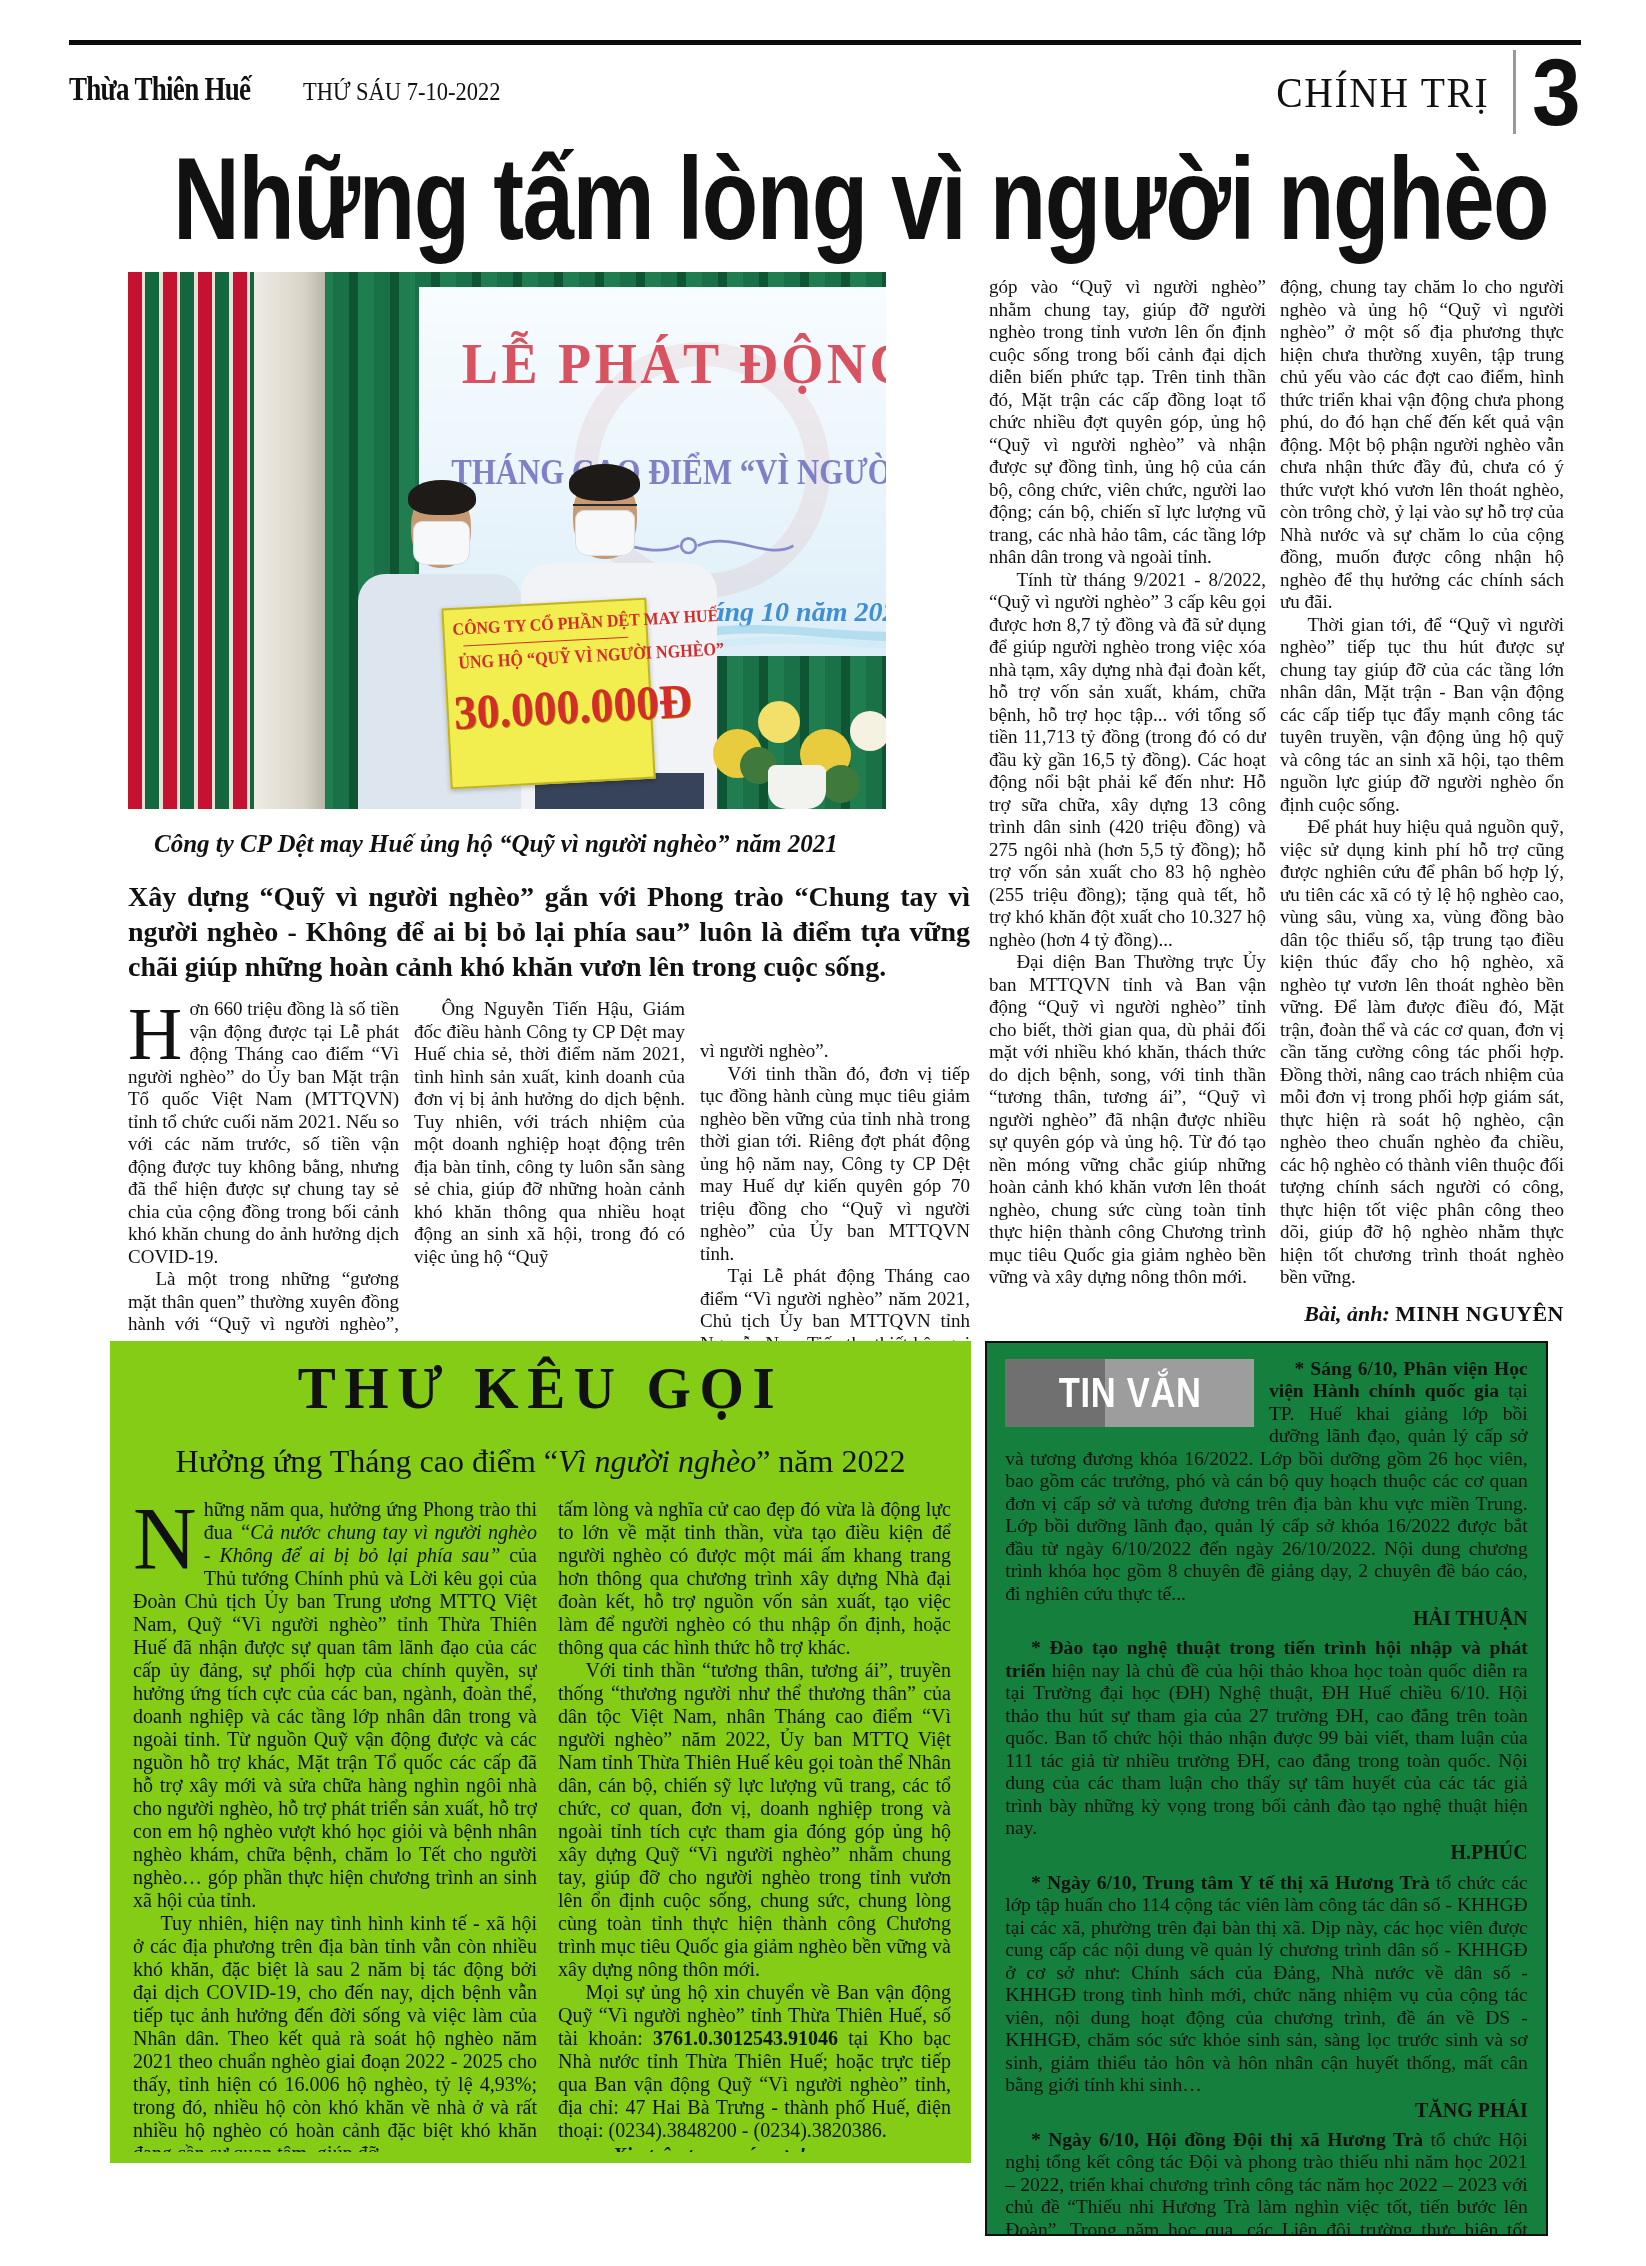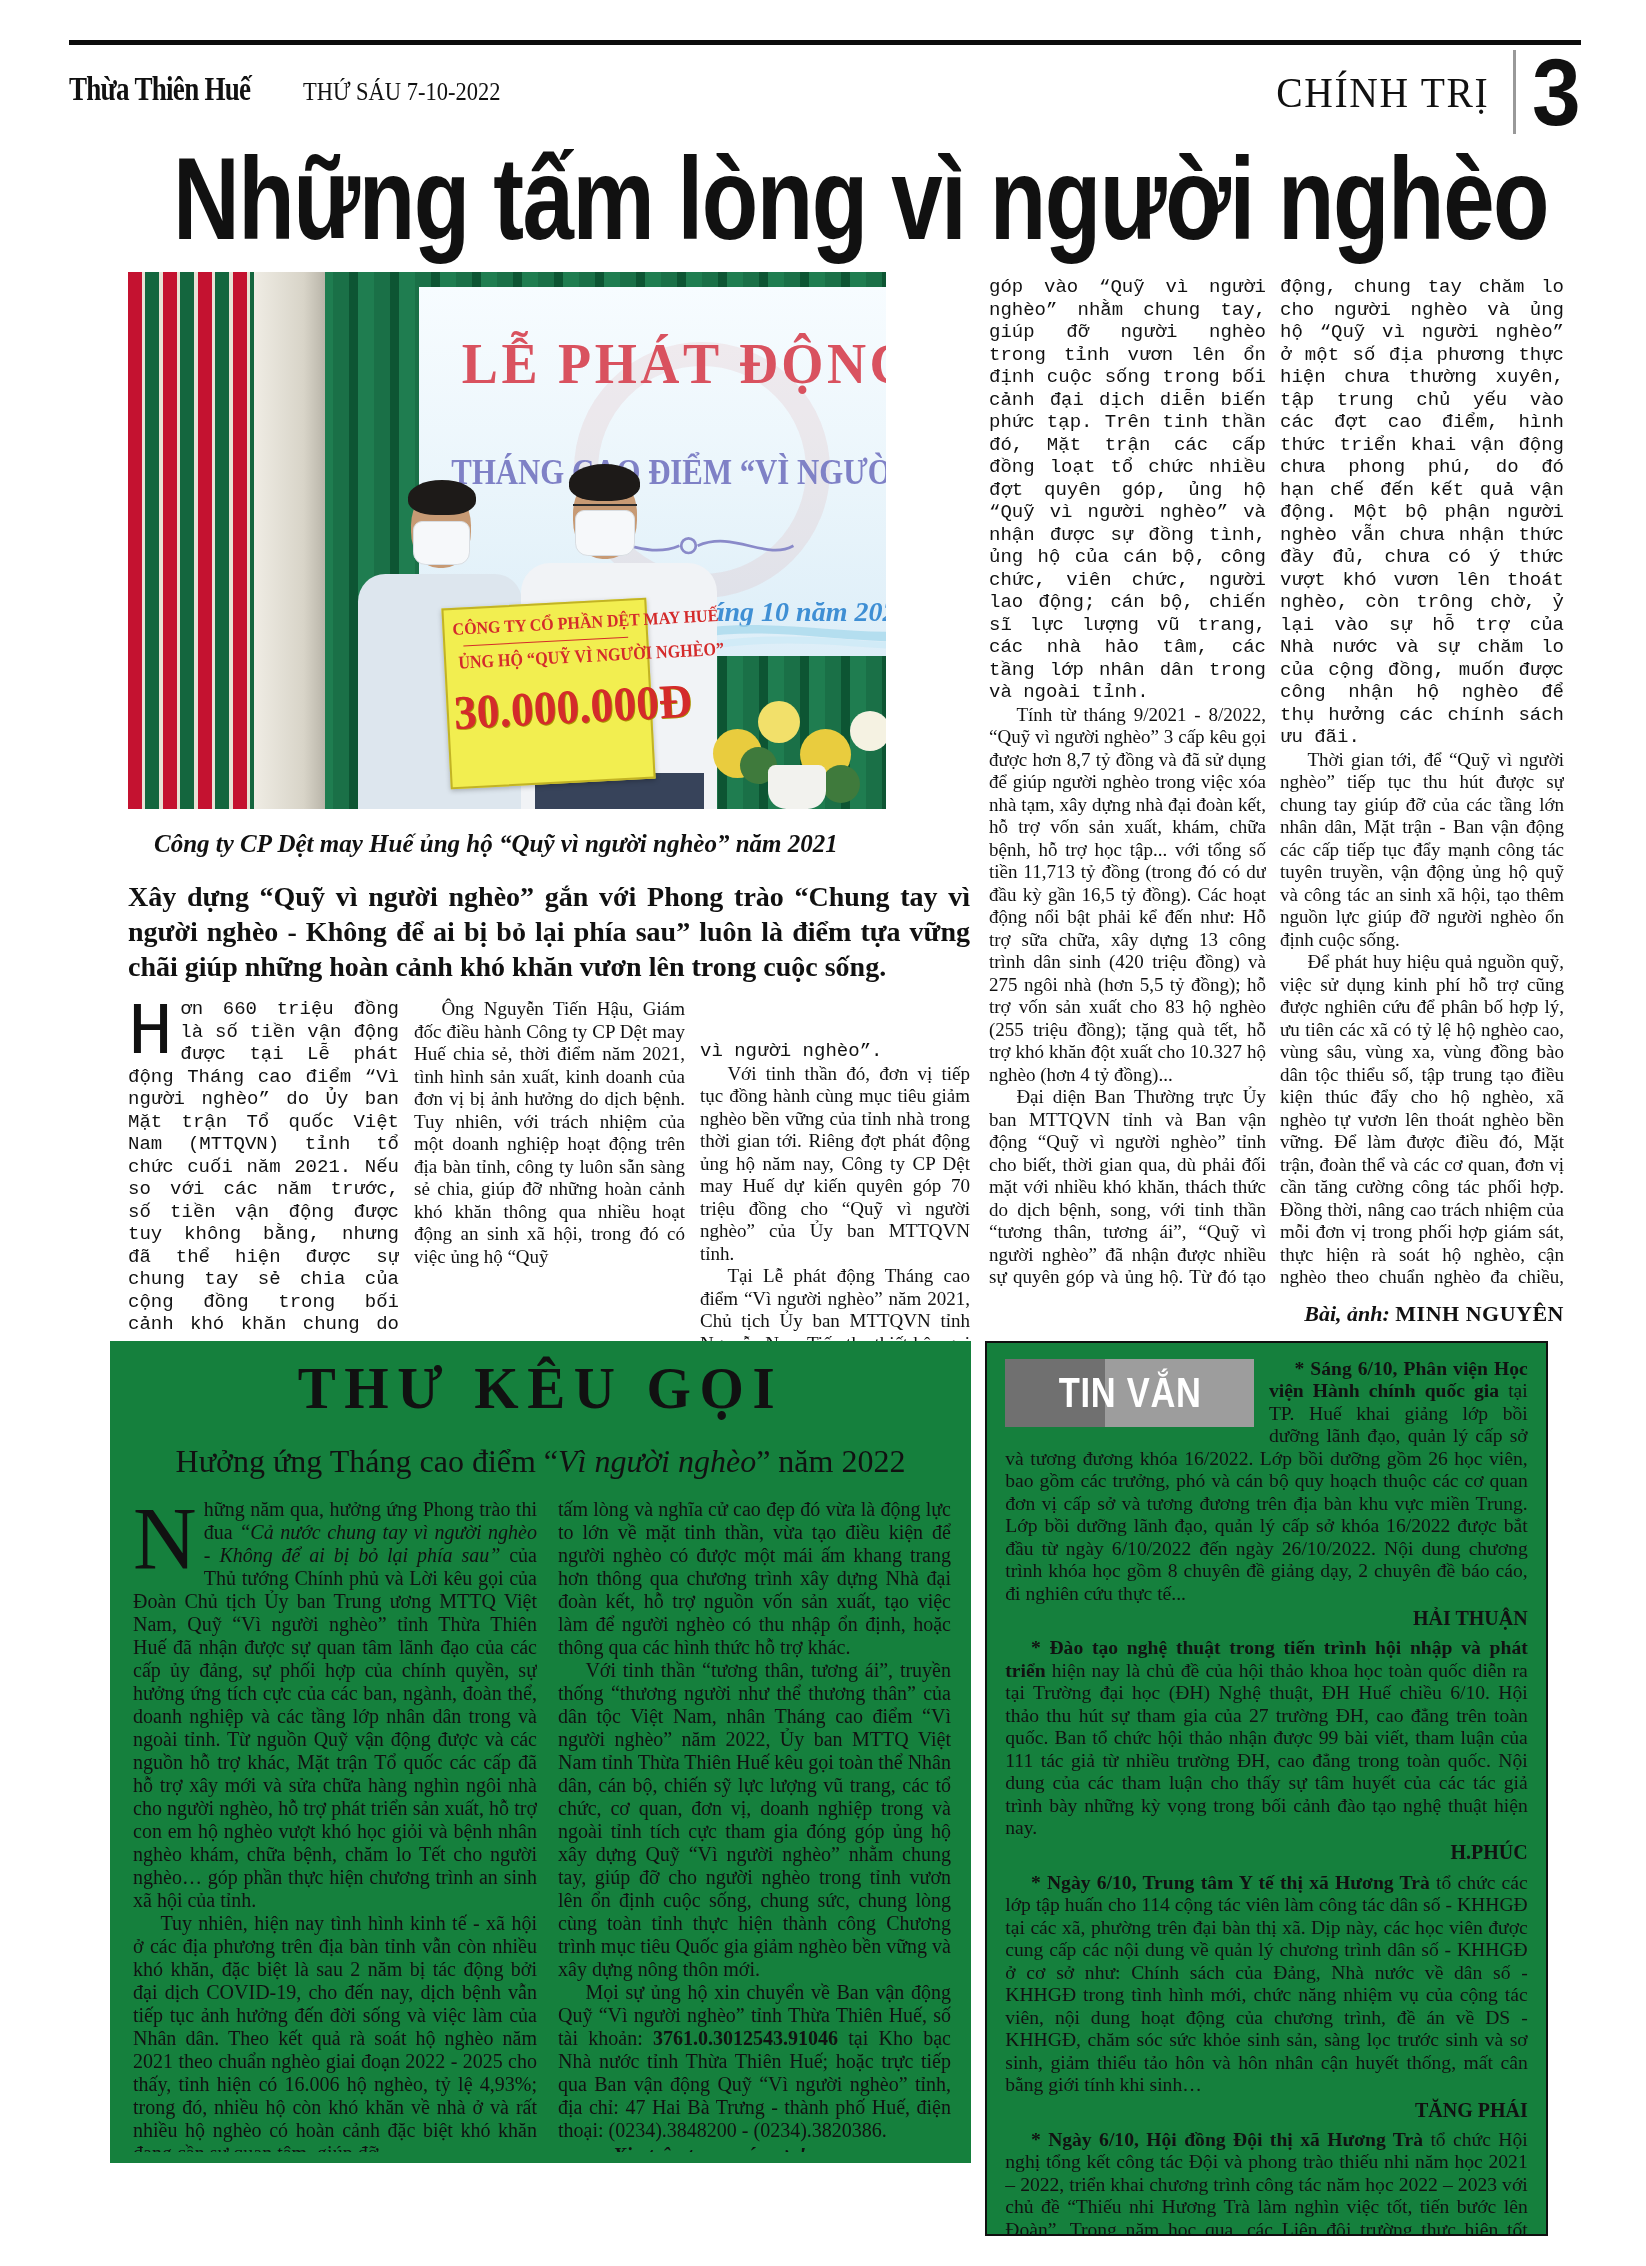--- a/index.html
+++ b/index.html
@@ -78,33 +78,33 @@
   #vase { left:640px; top:493px; width:58px; height:44px; background:#f2f2ee; border-radius:7.3px 7.3px 18.3px 18.3px; }
 
   
   #caption { left:154px; top:830px; width:813px; font-size:25px; font-weight:bold; font-style:italic; }
   #lead { left:128px; top:879px; width:842px; font-size:28px; font-weight:bold;
     line-height:35px; text-align:justify; }
 
   
   .col { position:absolute; font-size:19px; line-height:22.5px; text-align:justify; overflow:hidden; }
   .col p { text-indent:27.4px; }
-  .col p.first { text-indent:0;font-family:Liberation Mono, monospace; }
+  .col p.first { text-indent:0; }
   #col1 { left:128px; top:998px; width:271px; height:340px; }
   #col2 { left:414px; top:998px; width:271px; height:340px; }
   #col3 { left:700px; top:1040px; width:270px; height:340px; }
   #col4 { left:989px; top:276px; width:277px; height:1016px; }
   #col5 { left:1280px; top:276px; width:284px; height:1016px; }
   .dropcap { float:left; font-size:75px; line-height:60px; padding:5.5px 7.3px 0 0; font-weight:400; }
   #byline { left:1280px; top:1301px; width:284px; text-align:right; font-size:22px; }
   #byline i { font-weight:bold; }
   #byline b { letter-spacing:0.5px; }
 
   
-  #letter-box { left:110px; top:1341px; width:861px; height:822px; background:#15803d; }
+  #letter-box { left:110px; top:1341px; width:861px; height:822px; background:#84cc16; }
   #letter-title { left:0; top:12.8px; width:100%; text-align:center; font-weight:bold;
     font-size:60px; letter-spacing:9.1px; transform:scaleX(.95); }
   #letter-subtitle { left:0; top:102px; width:100%; text-align:center; font-weight:normal; font-size:32px; }
   .lcol { position:absolute; font-size:20px; line-height:23px; text-align:justify; overflow:hidden; }
   .lcol p { text-indent:27.4px; }
   .lcol p.first { text-indent:0; }
   #lcolA { left:23px; top:157px; width:404px; height:654px; }
   #lcolB { left:448px; top:157px; width:393px; height:654px; }
   .dropcap2 { float:left; font-size:88px; line-height:69px; padding:5.5px 7.3px 0 0; }
   #letter-thanks { font-weight:bold; font-style:italic; text-indent:55px; margin-top:1.8px; }

